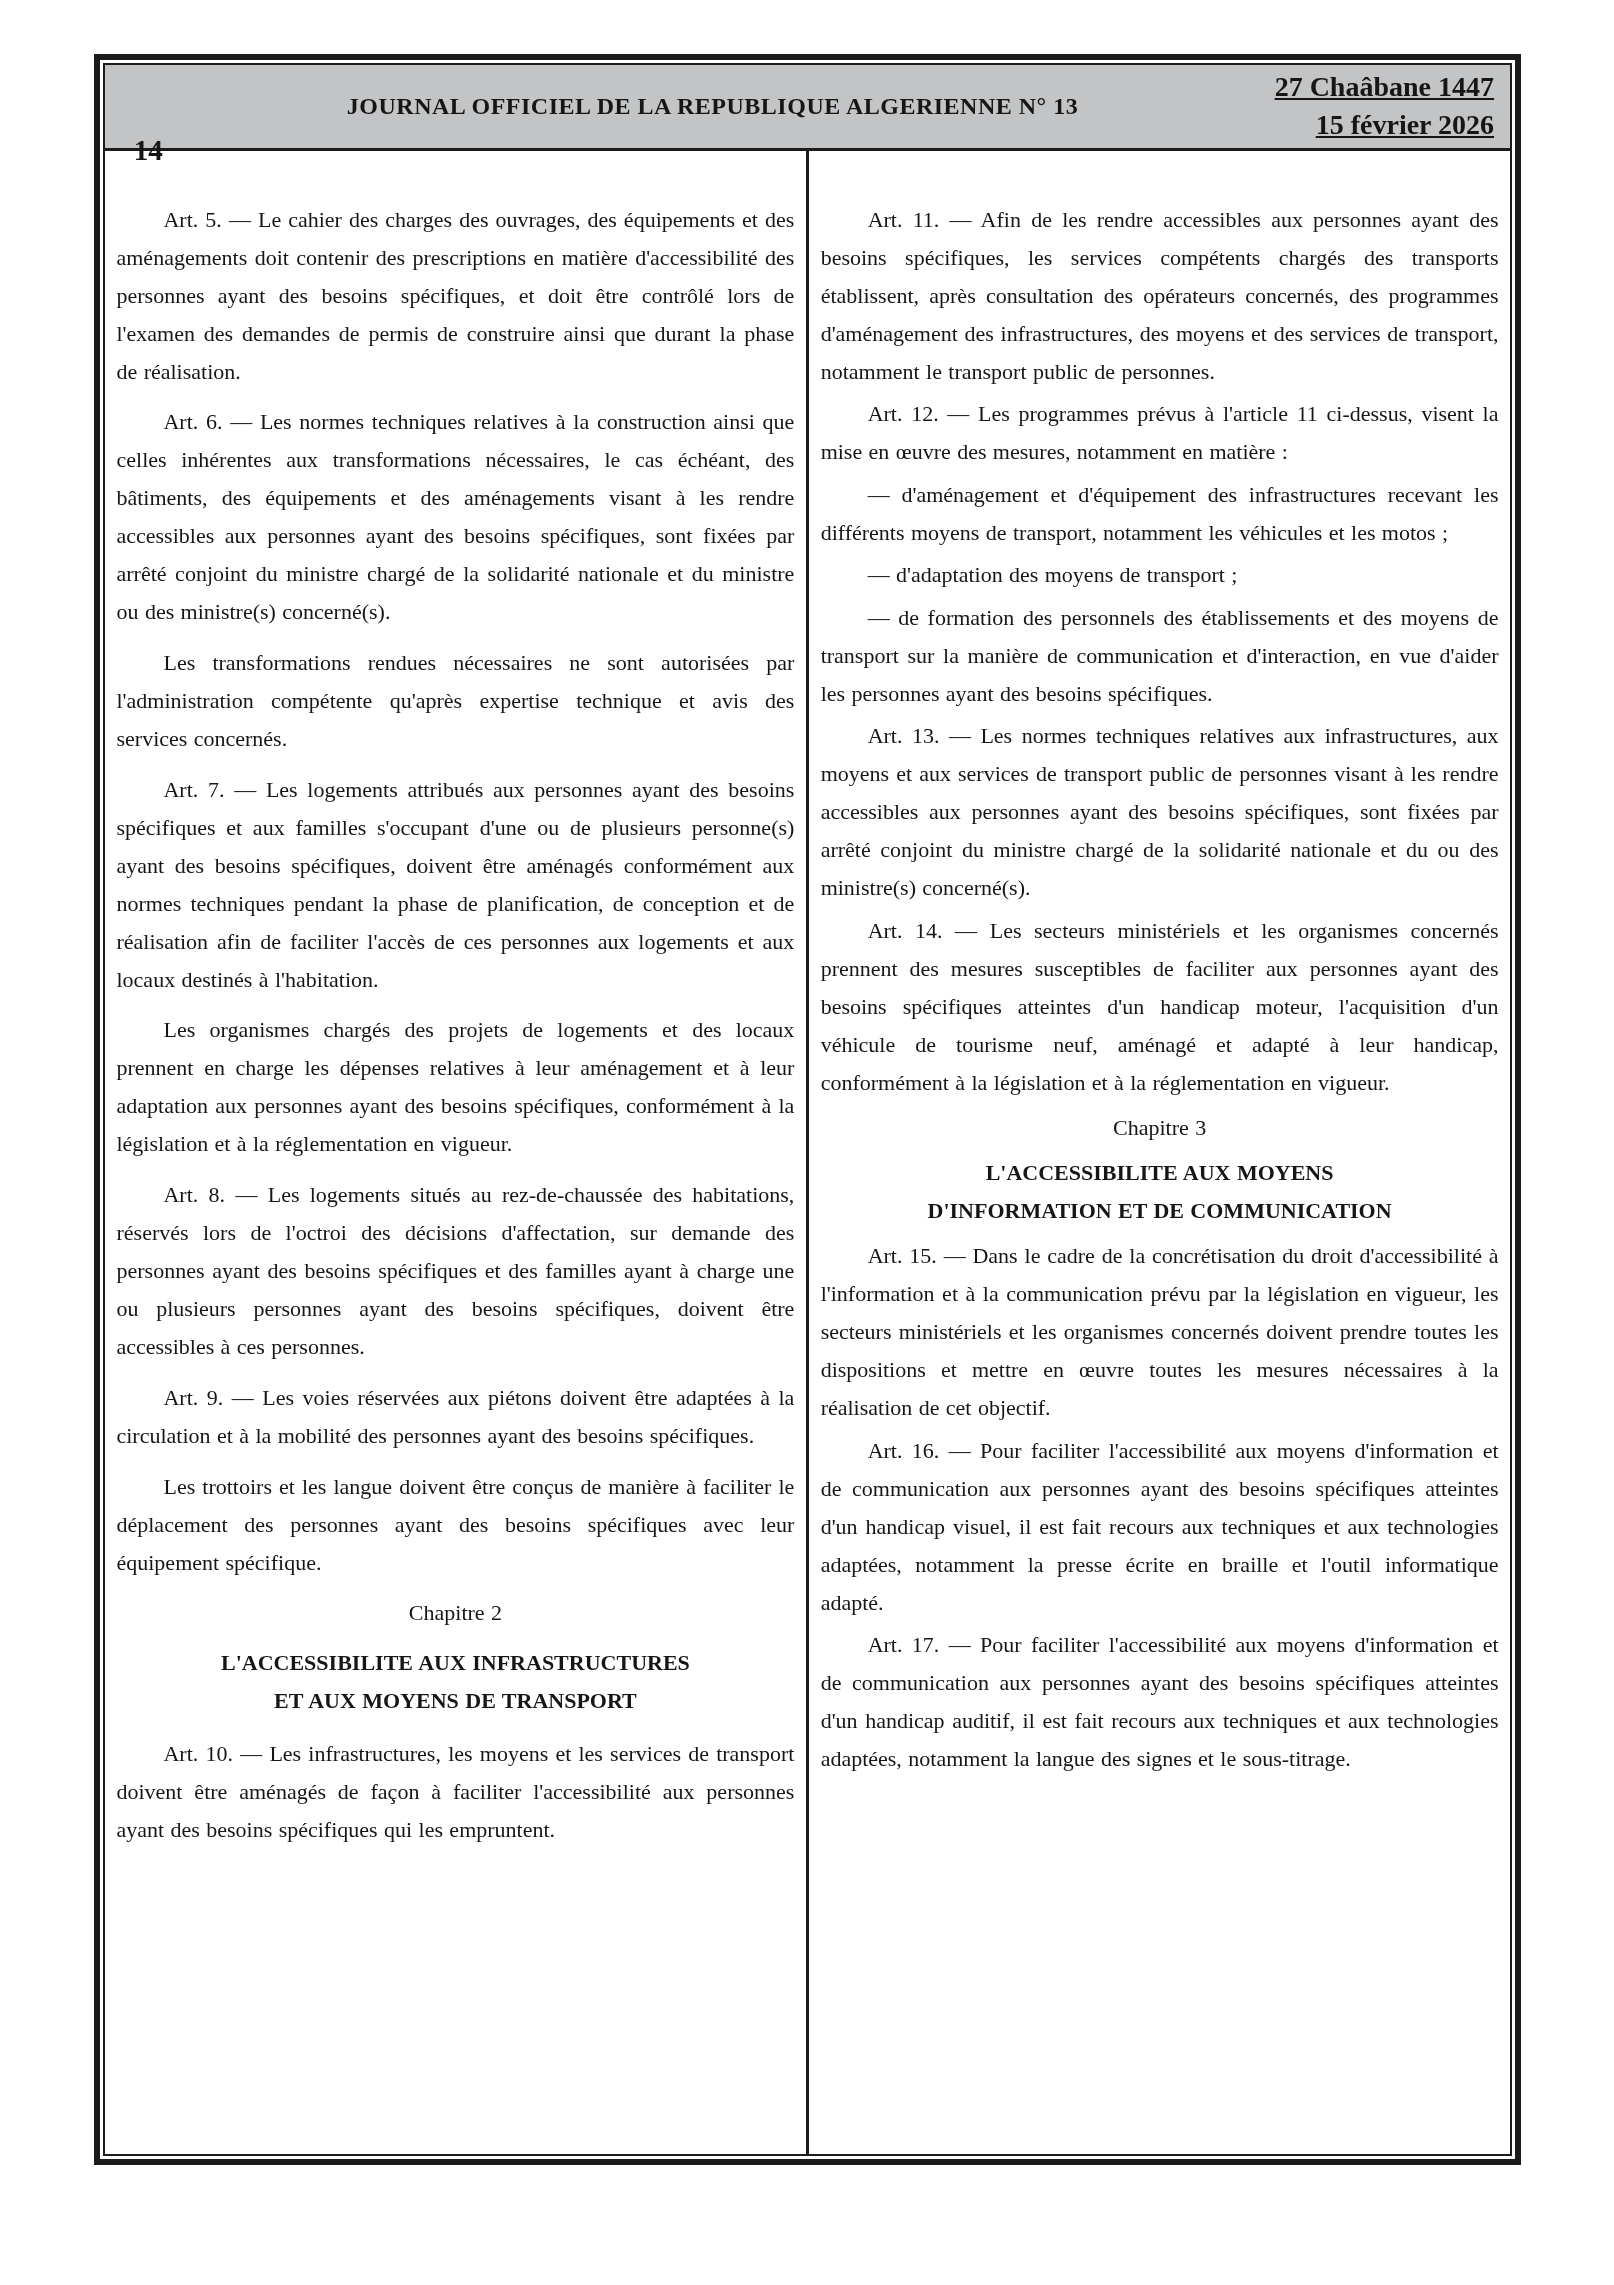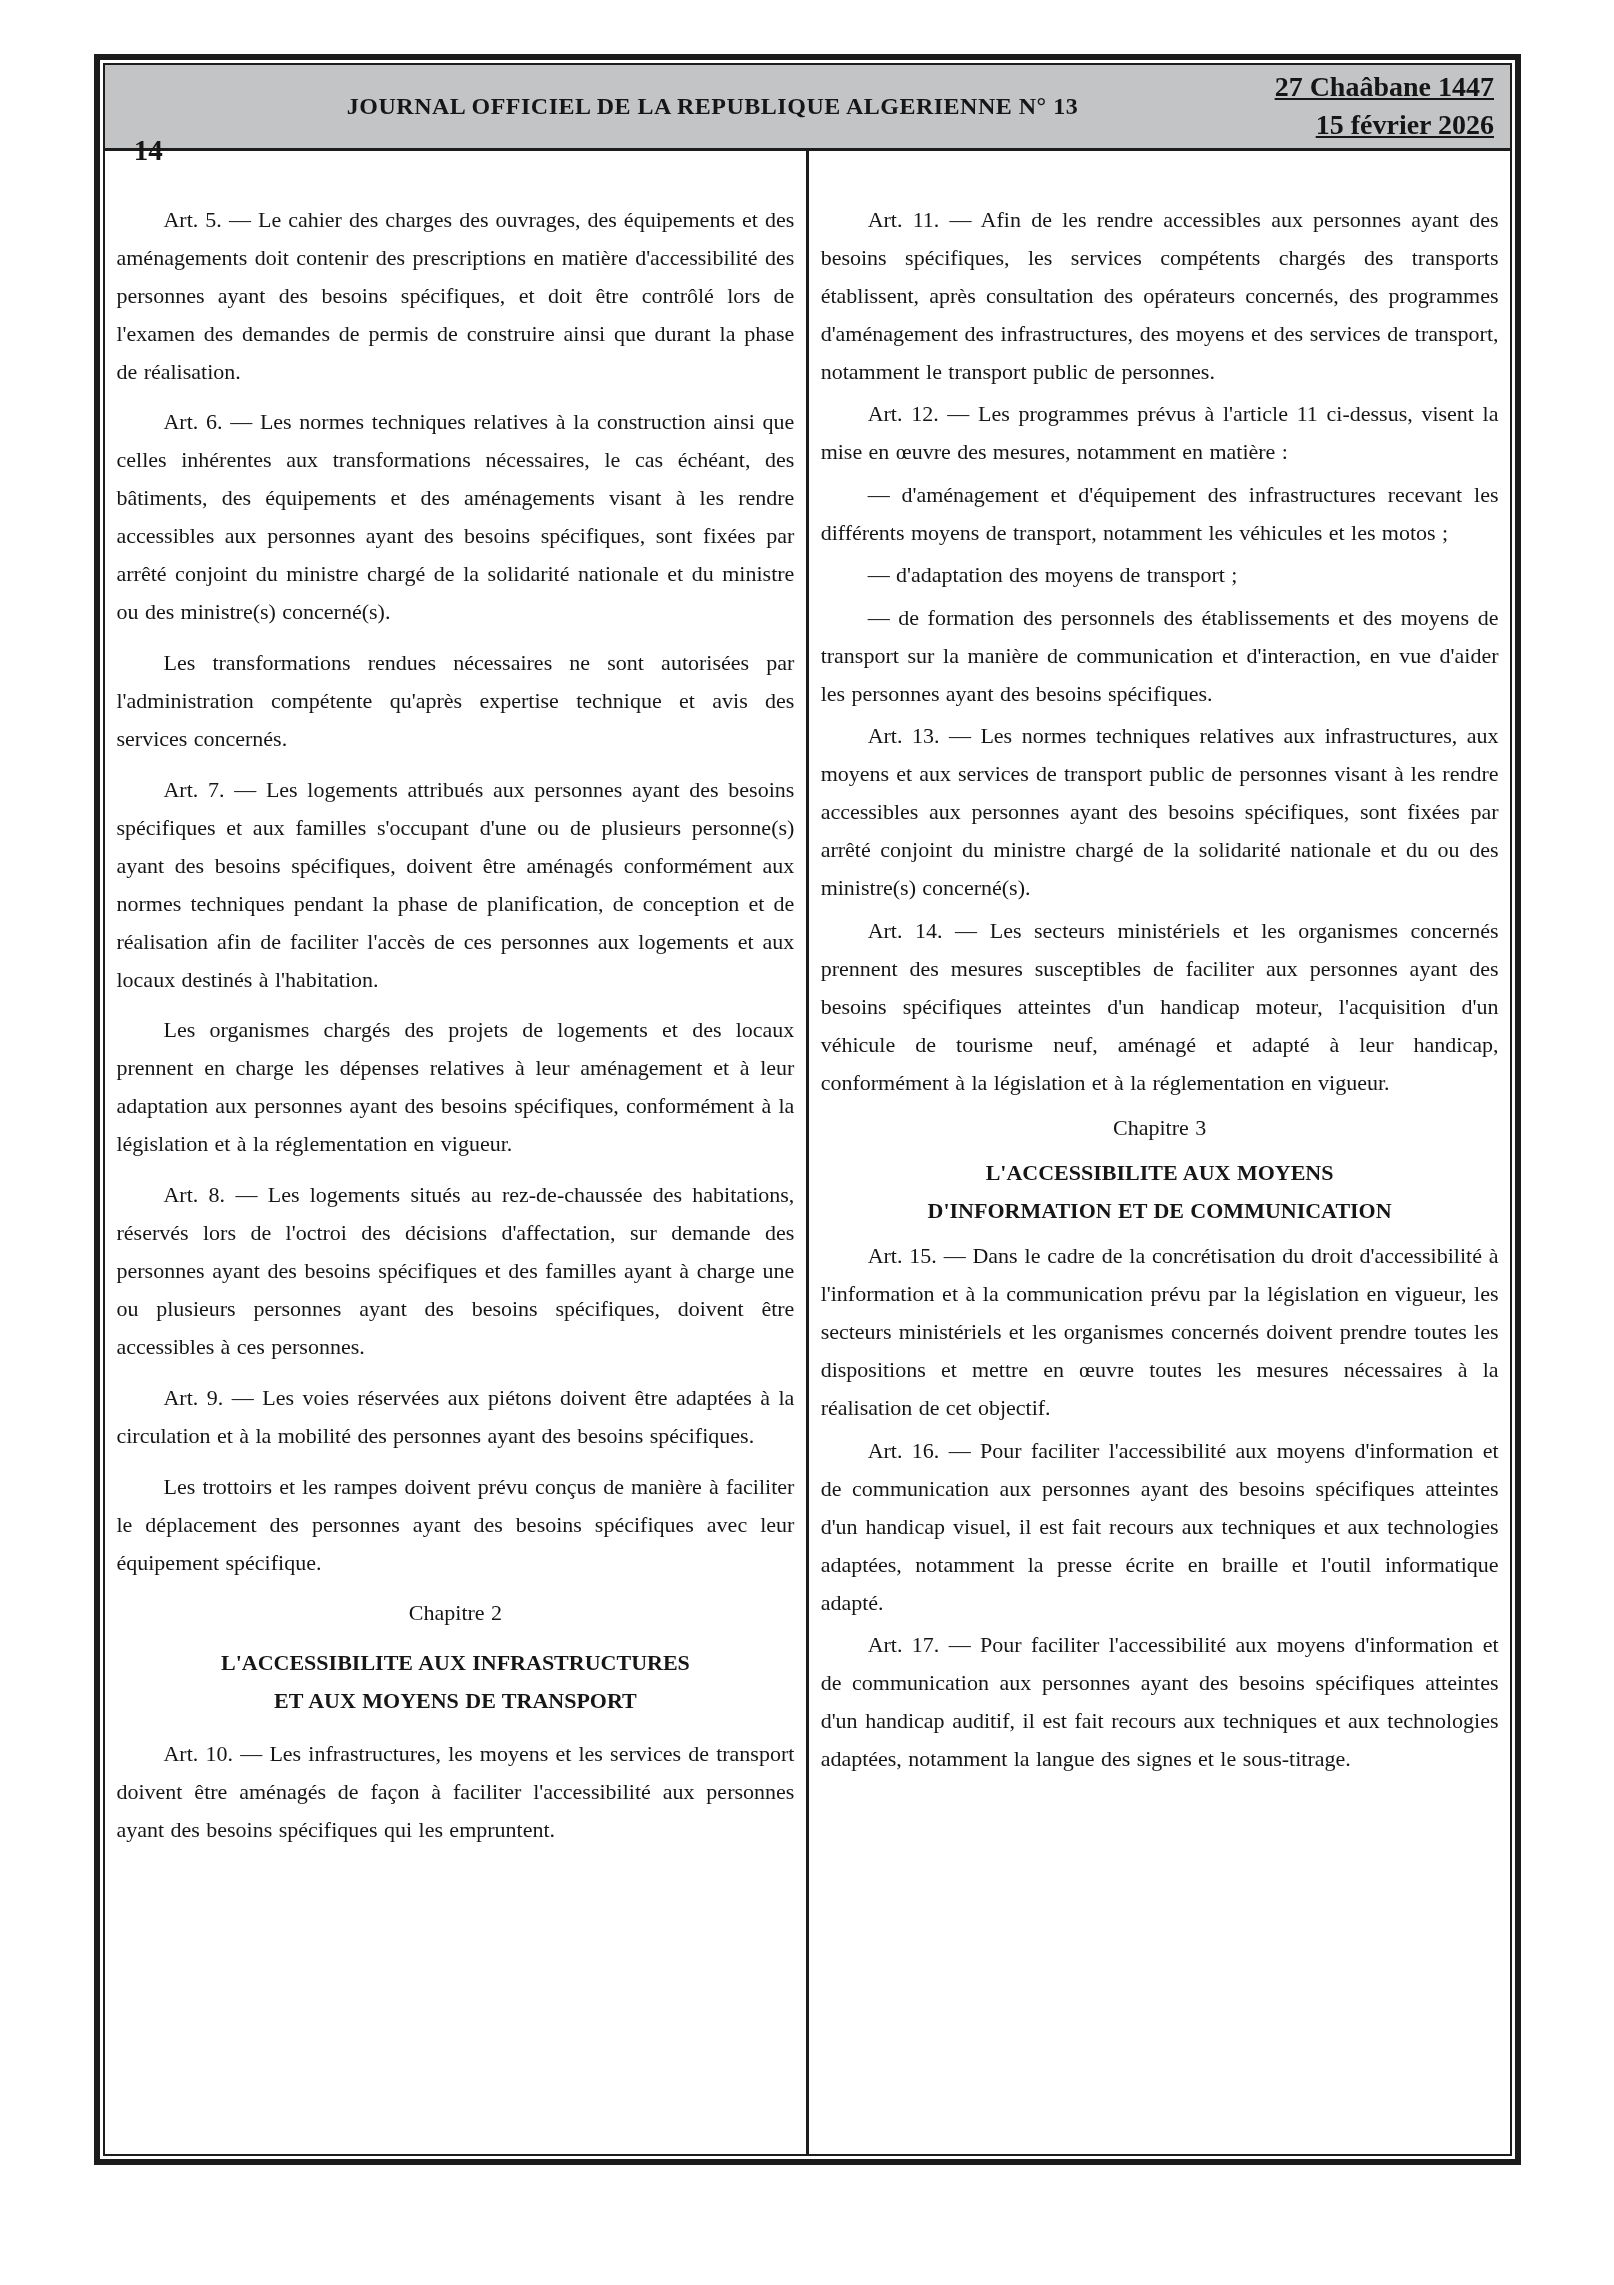--- a/index.html
+++ b/index.html
@@ -125,21 +125,21 @@
 
       <div class="columns">
         <div class="col col-left" id="col-left">
             <p class="paragraph">Art. 5. — Le cahier des charges des ouvrages, des équipements et des aménagements doit contenir des prescriptions en matière d'accessibilité des personnes ayant des besoins spécifiques, et doit être contrôlé lors de l'examen des demandes de permis de construire ainsi que durant la phase de réalisation.</p>
             <p class="paragraph">Art. 6. — Les normes techniques relatives à la construction ainsi que celles inhérentes aux transformations nécessaires, le cas échéant, des bâtiments, des équipements et des aménagements visant à les rendre accessibles aux personnes ayant des besoins spécifiques, sont fixées par arrêté conjoint du ministre chargé de la solidarité nationale et du ministre ou des ministre(s) concerné(s).</p>
             <p class="paragraph">Les transformations rendues nécessaires ne sont autorisées par l'administration compétente qu'après expertise technique et avis des services concernés.</p>
             <p class="paragraph">Art. 7. — Les logements attribués aux personnes ayant des besoins spécifiques et aux familles s'occupant d'une ou de plusieurs personne(s) ayant des besoins spécifiques, doivent être aménagés conformément aux normes techniques pendant la phase de planification, de conception et de réalisation afin de faciliter l'accès de ces personnes aux logements et aux locaux destinés à l'habitation.</p>
             <p class="paragraph">Les organismes chargés des projets de logements et des locaux prennent en charge les dépenses relatives à leur aménagement et à leur adaptation aux personnes ayant des besoins spécifiques, conformément à la législation et à la réglementation en vigueur.</p>
             <p class="paragraph">Art. 8. — Les logements situés au rez-de-chaussée des habitations, réservés lors de l'octroi des décisions d'affectation, sur demande des personnes ayant des besoins spécifiques et des familles ayant à charge une ou plusieurs personnes ayant des besoins spécifiques, doivent être accessibles à ces personnes.</p>
             <p class="paragraph">Art. 9. — Les voies réservées aux piétons doivent être adaptées à la circulation et à la mobilité des personnes ayant des besoins spécifiques.</p>
-            <p class="paragraph">Les trottoirs et les rampes doivent prévu conçus de manière à faciliter le déplacement des personnes ayant des besoins spécifiques avec leur équipement spécifique.</p>
+            <p class="paragraph">Les trottoirs et les langue doivent être conçus de manière à faciliter le déplacement des personnes ayant des besoins spécifiques avec leur équipement spécifique.</p>
             <p class="chapter-label">Chapitre 2</p>
             <p class="chapter-title">L'ACCESSIBILITE AUX INFRASTRUCTURES
 ET AUX MOYENS DE TRANSPORT</p>
             <p class="paragraph">Art. 10. — Les infrastructures, les moyens et les services de transport doivent être aménagés de façon à faciliter l'accessibilité aux personnes ayant des besoins spécifiques qui les empruntent.</p>
           </div>
         <div class="divider"></div>
         <div class="col col-right" id="col-right">
             <p class="paragraph">Art. 11. — Afin de les rendre accessibles aux personnes ayant des besoins spécifiques, les services compétents chargés des transports établissent, après consultation des opérateurs concernés, des programmes d'aménagement des infrastructures, des moyens et des services de transport, notamment le transport public de personnes.</p>
             <p class="paragraph">Art. 12. — Les programmes prévus à l'article 11 ci-dessus, visent la mise en œuvre des mesures, notamment en matière :</p>
             <p class="list-item">— d'aménagement et d'équipement des infrastructures recevant les différents moyens de transport, notamment les véhicules et les motos ;</p>

